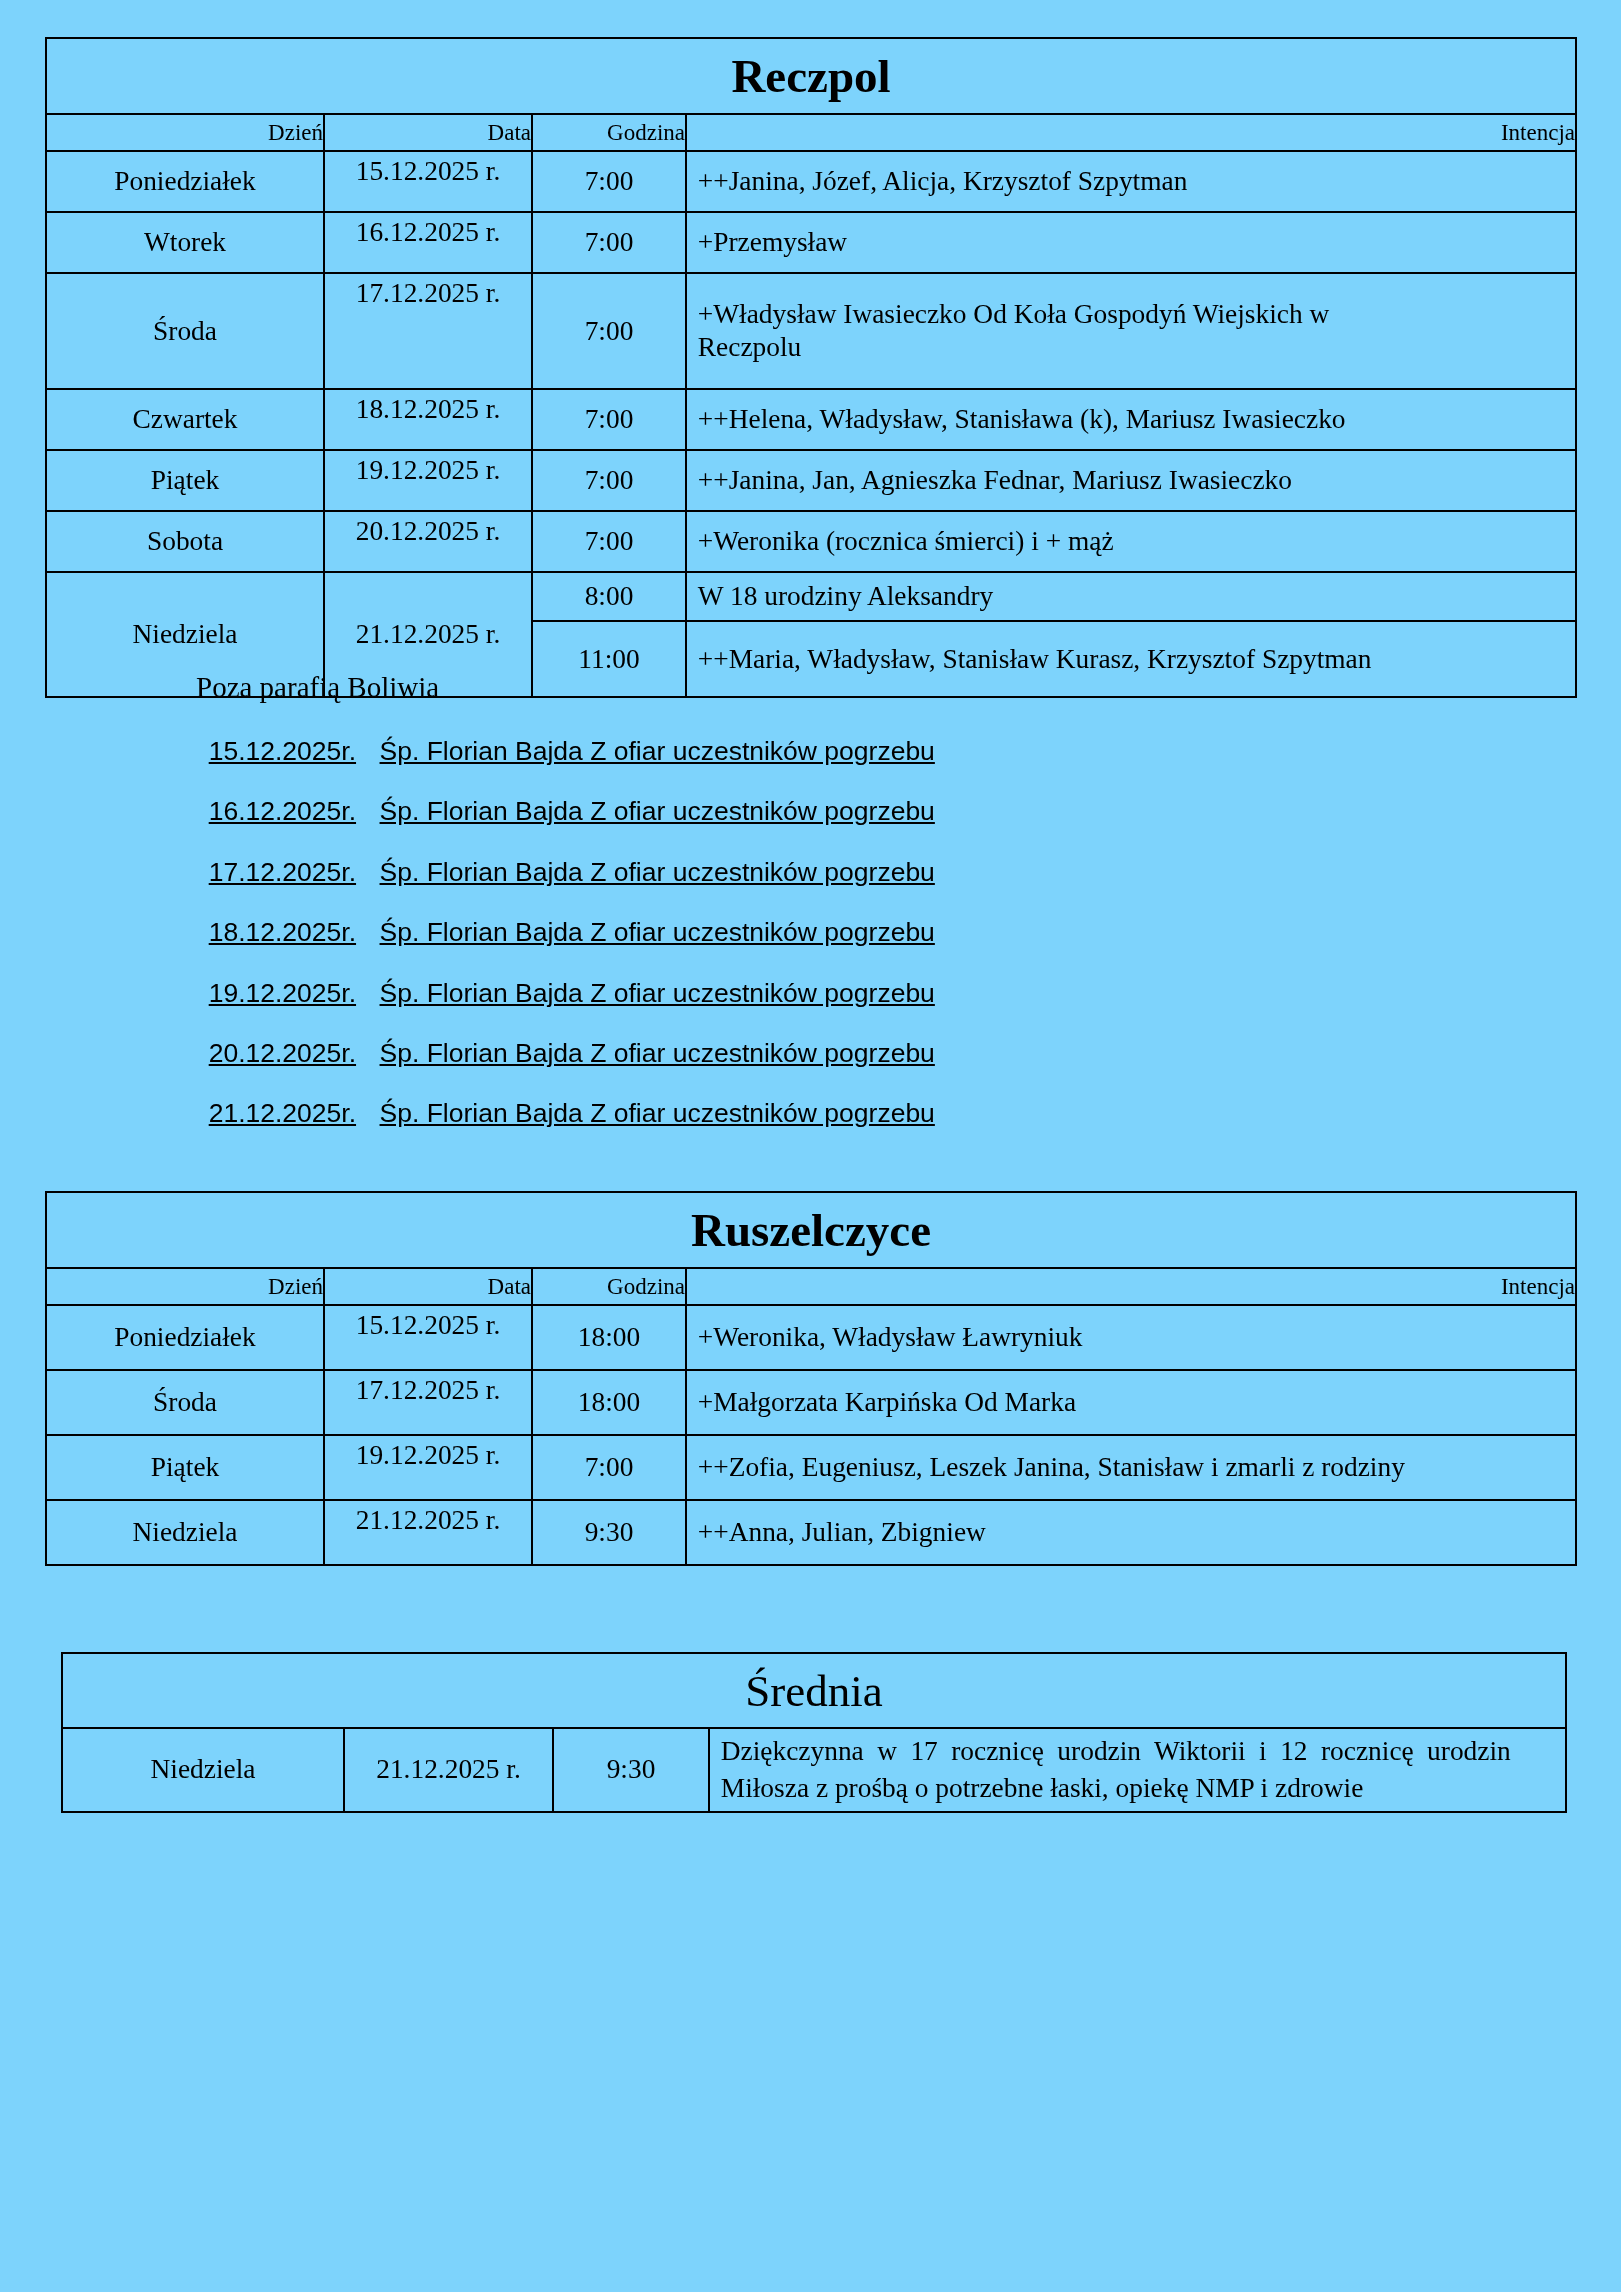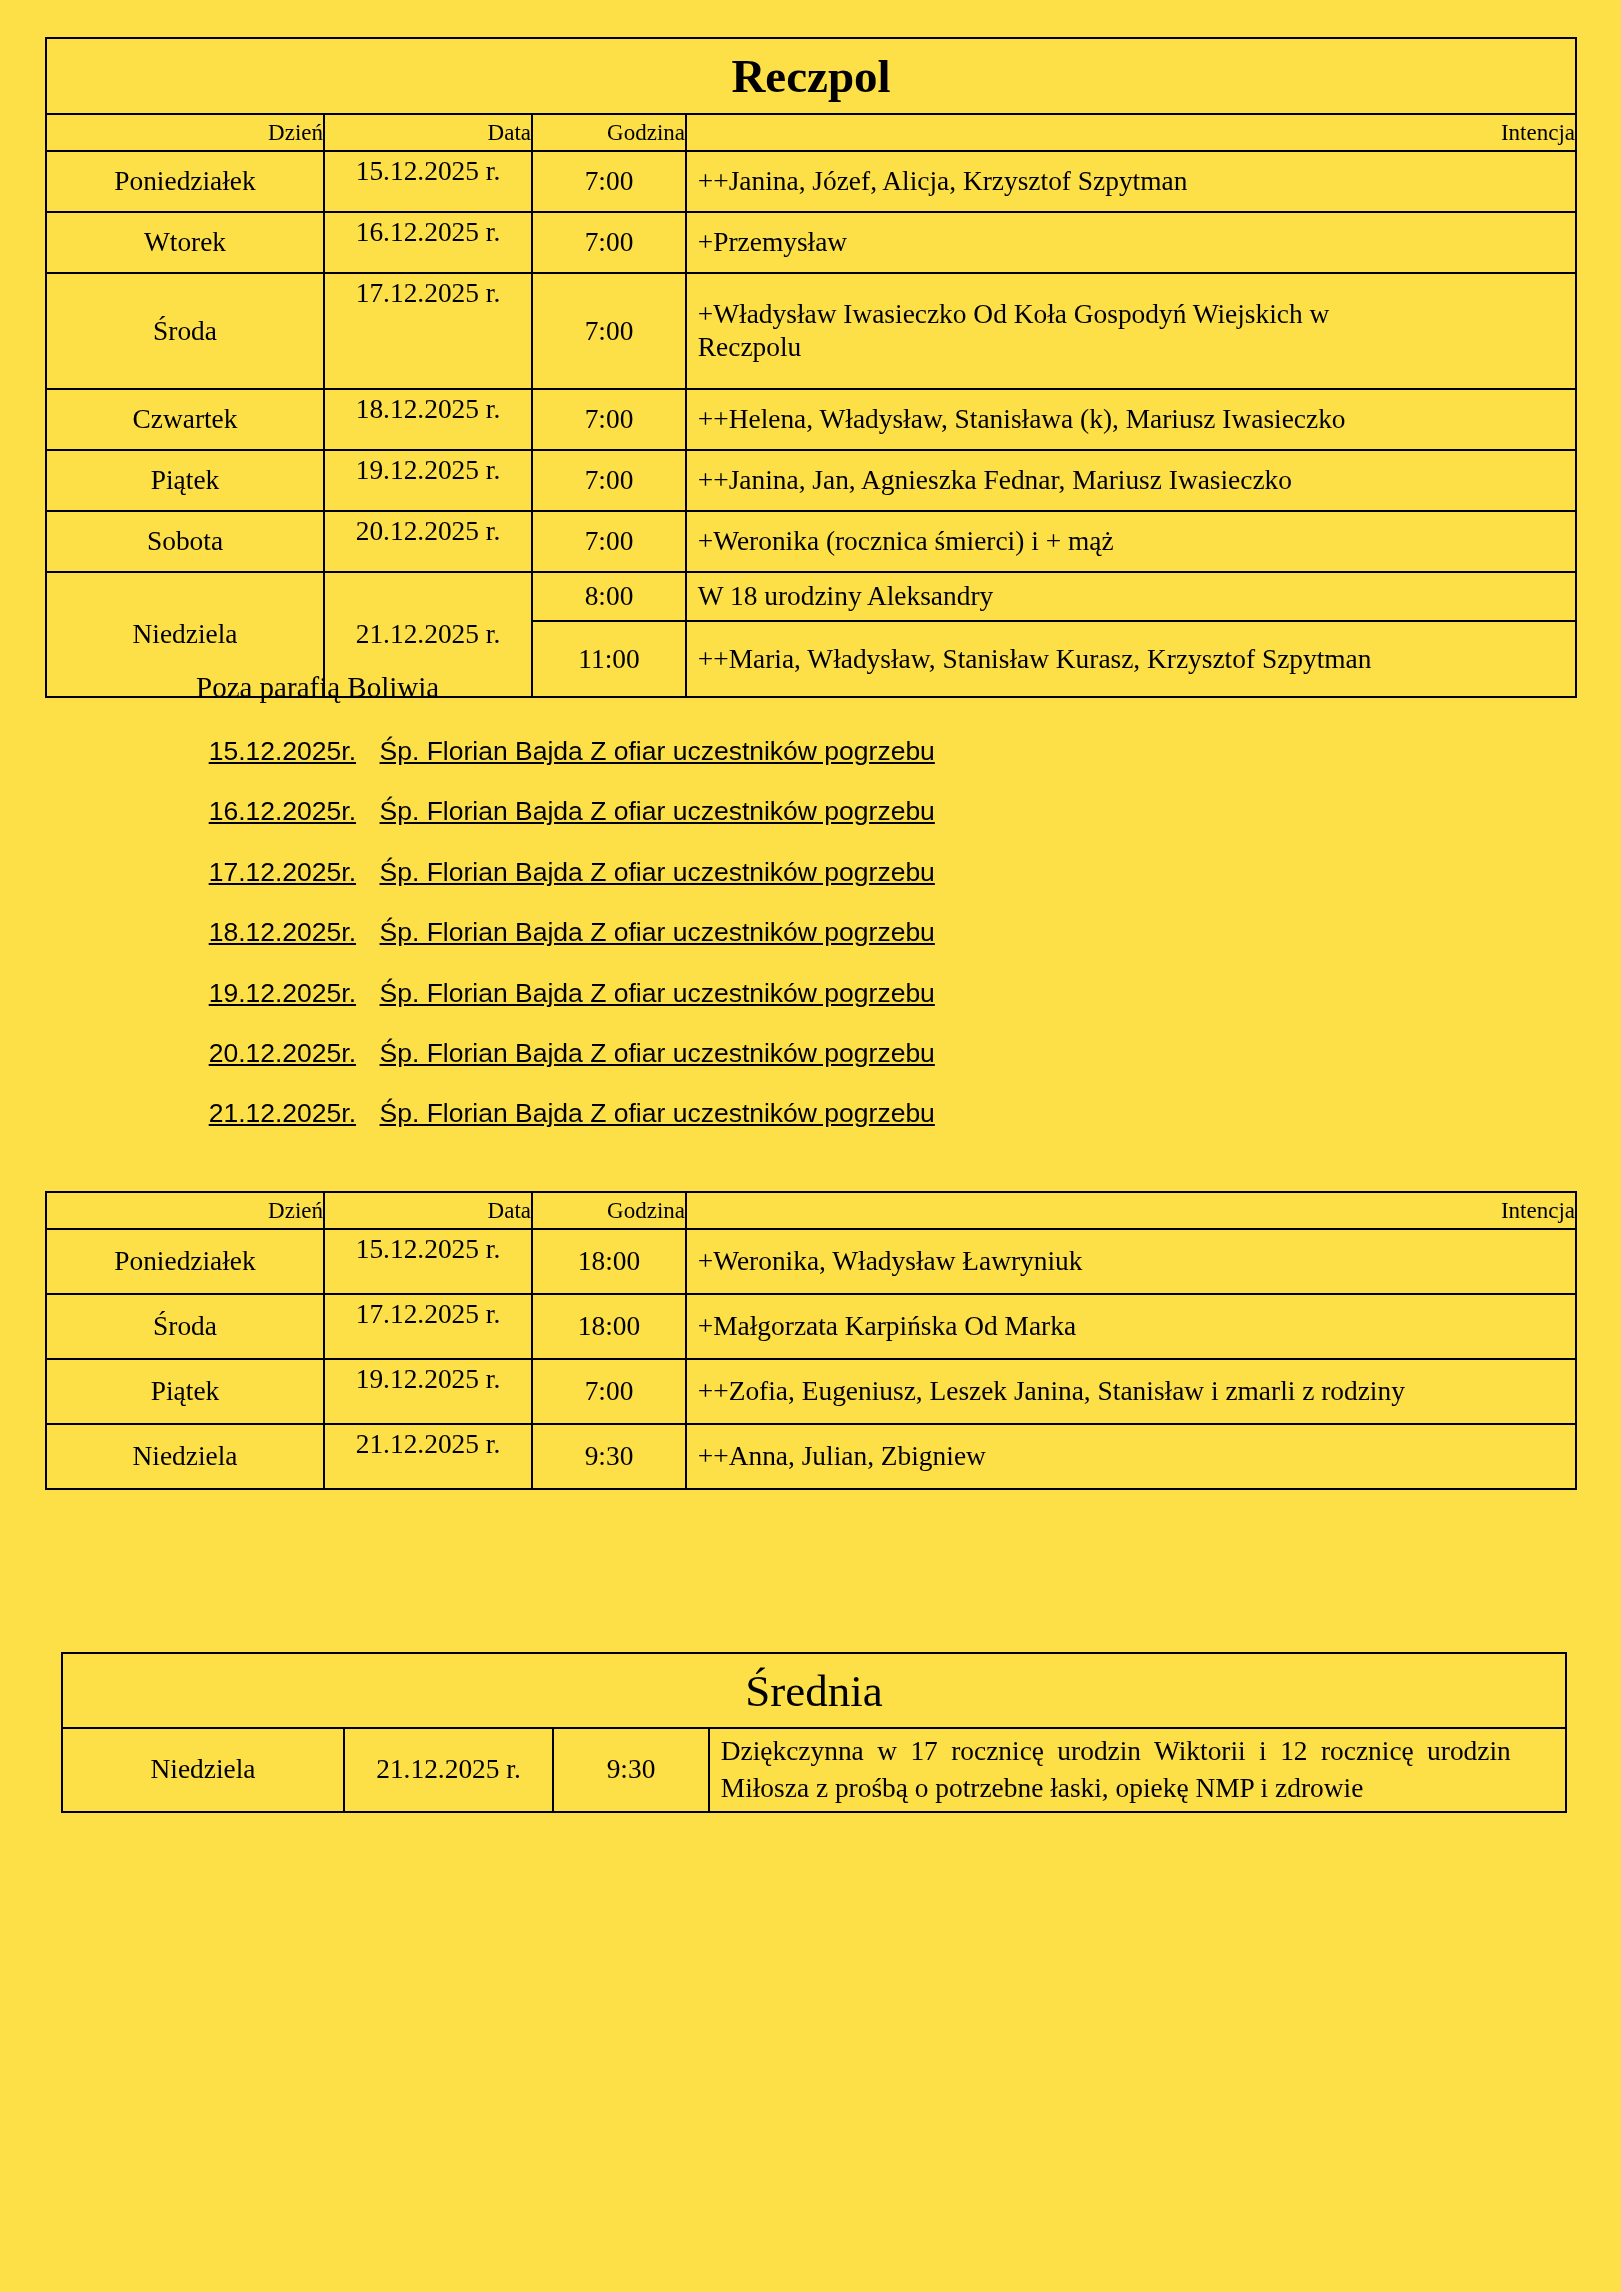--- a/index.html
+++ b/index.html
@@ -1,17 +1,17 @@
 <!DOCTYPE html>
 <html lang="pl"><head>
 <meta charset="utf-8">
 <style>
   html,body{margin:0;padding:0;background:#e8e8e8;}
   .page{
-    width:1621px;height:2293px;background:#fde047;position:relative;
+    width:1621px;height:2293px;background:#7dd3fc;position:relative;
     font-family:"Liberation Serif",serif;color:#000;overflow:hidden;
   }
   table{border-collapse:collapse;position:absolute;table-layout:fixed;}
   td{border:2px solid #000;font-size:27.4px;padding:0;vertical-align:middle;overflow:hidden;}
   .t1{left:45px;top:37px;width:1532px;}
   .t2{left:45px;top:1191px;width:1532px;}
   .t3{left:61px;top:1652px;width:1506px;}
   .title-cell{font-weight:bold;font-size:47px;text-align:center;height:74px;vertical-align:middle;}
   .t3 .title-cell{font-weight:normal;font-size:45px;height:73px;}
   tr.hdr td{text-align:right;height:35px;font-size:23px;}
@@ -118,20 +118,23 @@
   </div>
 
   <table class="t2">
     <colgroup>
         <col style="width:278px">
         <col style="width:208px">
         <col style="width:154px">
         <col>
       </colgroup>
     <tbody>
+        <tr>
+      <td colspan="4" class="title-cell">Ruszelczyce</td>
+    </tr>
     <tr class="hdr">
       <td>Dzień</td>
       <td>Data</td>
       <td>Godzina</td>
       <td>Intencja</td>
     </tr>
     <tr class="r66">
       <td class="day">Poniedziałek</td>
       <td class="date">15.12.2025 r.</td>
       <td class="time">18:00</td>

